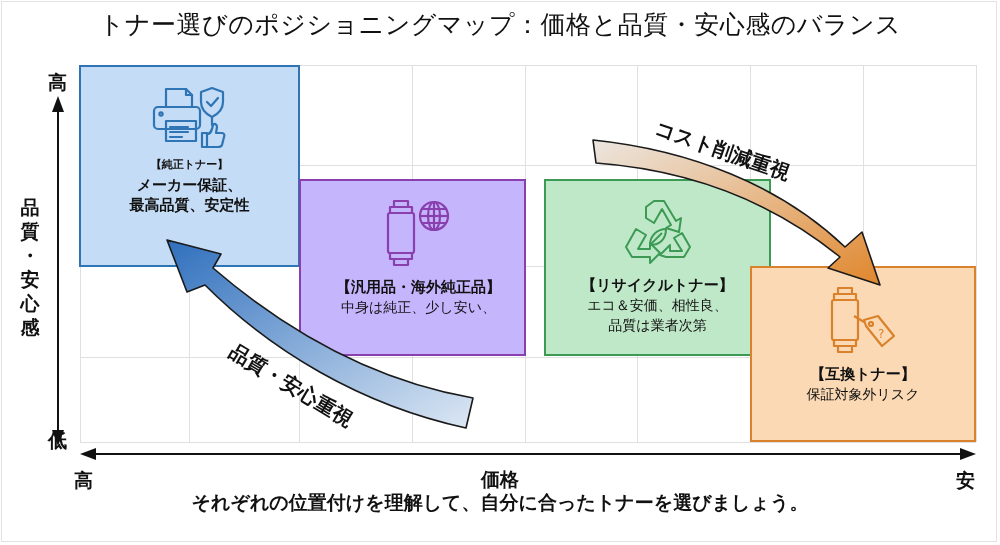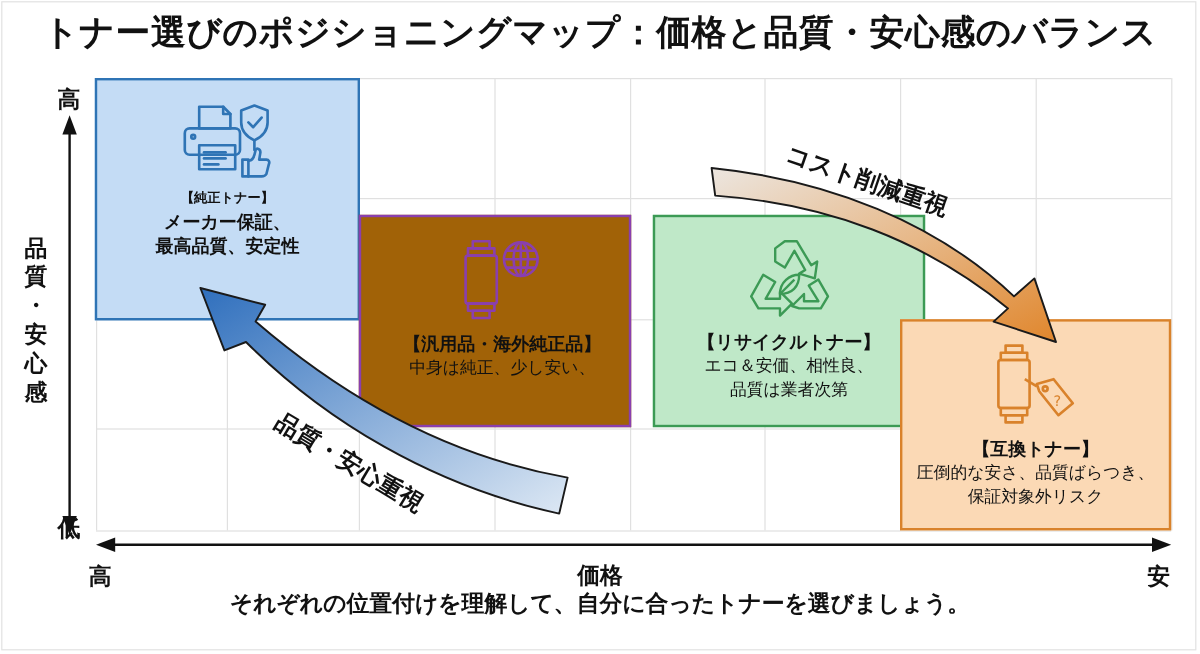--- a/index.html
+++ b/index.html
@@ -8,34 +8,34 @@
     background: #ffffff;
     font-family: "DejaVu Sans", "Liberation Sans", sans-serif;
     color: #111;
   }
   .frame {
     position: absolute; left: 1px; top: 1px; width: 996px; height: 541px;
     border: 1px solid #e2e2e2; box-sizing: border-box;
   }
   .title {
     position: absolute; left: 0; top: 8px; width: 1000px; text-align: center;
-    font-size: 29px; font-weight: bold; letter-spacing: 0.5px;
+    font-size: 25px; font-weight: normal; letter-spacing: 0.5px;
   }
   .grid-line-h { position: absolute; left: 80px; width: 896px; height: 1px; background: #e0e0e0; }
   .grid-line-v { position: absolute; top: 65px; height: 377px; width: 1px; background: #e0e0e0; }
   .box {
     position: absolute; box-sizing: border-box; border: 2px solid;
     display: flex; flex-direction: column; align-items: center;
     text-align: center;
   }
   .box .icon { margin-top: 18px; }
   .box .lbl { font-size: 15px; font-weight: bold; line-height: 20px; margin-top: 6px; }
   .box .desc { font-size: 14px; line-height: 20px; }
   .box-genuine { left: 79px; top: 65px; width: 221px; height: 202px; background: #c4dcf5; border-color: #2f74b5; }
-  .box-generic { left: 299px; top: 179px; width: 227px; height: 177px; background: #a16207; border-color: #8a3fae; padding-left: 12px; }
+  .box-generic { left: 299px; top: 179px; width: 227px; height: 177px; background: #c4b5fd; border-color: #8a3fae; padding-left: 12px; }
   .box-recycle { left: 524px; top: 179px; width: 227px; height: 177px; background: #bfe8c8; border-color: #3c9a55; margin-left: 20px; }
   .box-compat { left: 750px; top: 266px; width: 226px; height: 176px; background: #fbd9b5; border-color: #d9822b; }
   .box-genuine .lbl { font-size: 11px; }
   .box-genuine .desc { font-size: 15px; font-weight: bold; }
   .axis-label-y {
     position: absolute; left: 18px; top: 195px; width: 24px;
     font-size: 19px; font-weight: bold; line-height: 24px; text-align: center;
   }
   .tick { position: absolute; font-size: 19px; font-weight: bold; }
   .xlabel { position: absolute; left: 0; width: 1000px; top: 467px; text-align: center; font-size: 19px; font-weight: bold; }
@@ -124,21 +124,20 @@
     <rect x="6" y="8" width="22" height="6"></rect>
     <rect x="4" y="14" width="26" height="40" rx="2"></rect>
     <rect x="6" y="54" width="22" height="6"></rect>
     <rect x="10" y="60" width="14" height="6"></rect>
     <line x1="26" y1="30" x2="36" y2="36"></line>
     <path d="M36 34 l14 -4 l16 20 l-12 10 l-16 -20 z"></path>
     <circle cx="43" cy="38" r="2"></circle>
     <text x="50" y="52" font-size="12" fill="#d9822b" stroke="none" font-family="DejaVu Sans, sans-serif">?</text>
   </svg>
   <div class="lbl">【互換トナー】</div>
-  <div class="desc">圧倒的な安さ、品質ばらつき、</div>
   <div class="desc">保証対象外リスク</div>
 </div>
 
 <svg class="overlay" width="1000" height="545" viewBox="0 0 1000 545">
   <defs>
     <linearGradient id="gBlue" x1="1" y1="1" x2="0" y2="0">
       <stop offset="0" stop-color="#dde8f4"></stop>
       <stop offset="0.55" stop-color="#7ea6d6"></stop>
       <stop offset="1" stop-color="#2f6fbd"></stop>
     </linearGradient>

